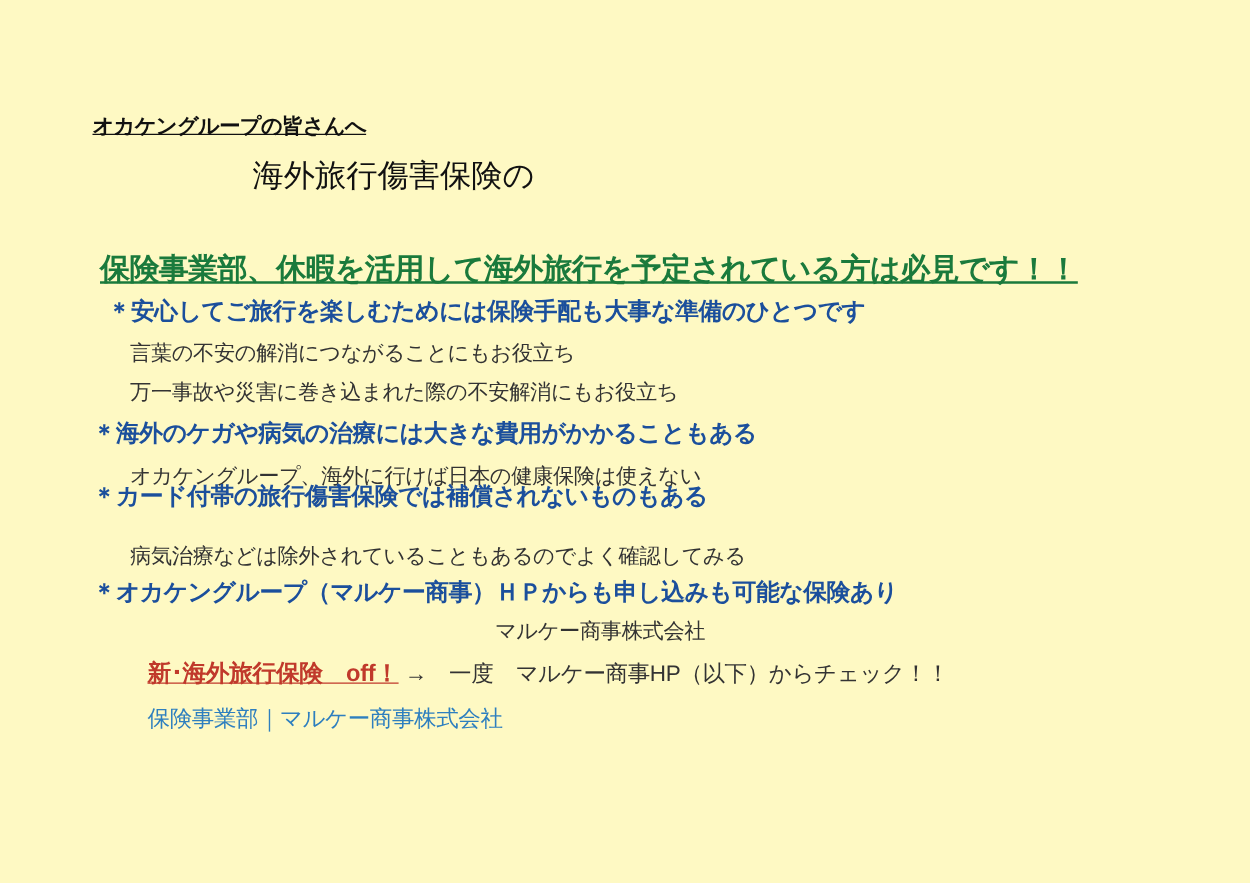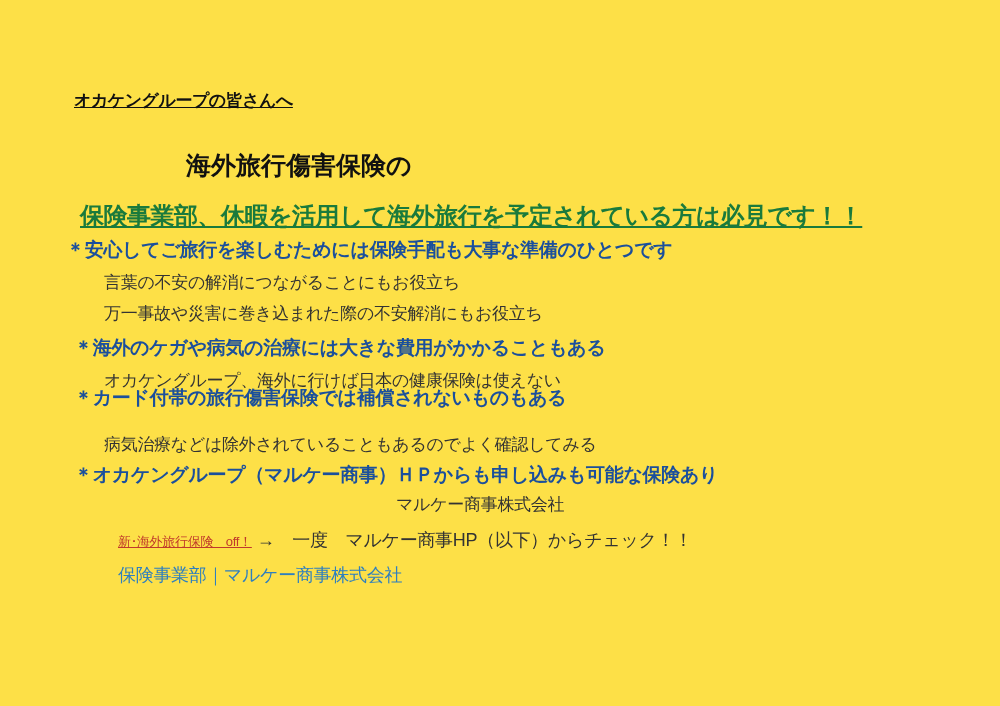--- a/index.html
+++ b/index.html
@@ -12,48 +12,47 @@
     height: 706px;
     font-family: "Liberation Sans", "DejaVu Sans", sans-serif;
     color: #111111;
     position: relative;
     overflow: hidden;
   }
   .page {
     position: relative;
     width: 1000px;
     height: 706px;
-    background: #fde047;
+    background: #fef9c3;
   }
 
   .ln {
     position: absolute;
     white-space: nowrap;
     line-height: 1.1;
   }
 
   
   .addressee {
     left: 74px;
     top: 92px;
     font-size: 17px;
     font-weight: bold;
     color: #111111;
     text-decoration: underline;
     letter-spacing: -0.5px;
   }
 
   .title1 {
-    left: 186px;
+    left: 202px;
     top: 128px;
     font-size: 25px;
-    font-weight: bold;
+    font-weight: normal;
     color: #111111;
     letter-spacing: 0px;
-    margin-top: 24px;
   }
 
   .title2 {
     left: 430px;
     top: 160px;
     font-size: 25px;
     font-weight: bold;
     color: #111111;
     letter-spacing: 1px;
   }
@@ -74,21 +73,21 @@
     color: #1b4f9c;
     letter-spacing: -0.3px;
   }
   .sub {
     font-size: 17px;
     font-weight: normal;
     color: #333333;
     letter-spacing: -0.3px;
   }
 
-  .b1 { left: 66px;  top: 240px; text-align: center; }
+  .b1 { left: 86px;  top: 240px; text-align: center; }
   .s1 { left: 104px; top: 274px; }
   .s2 { left: 104px; top: 305px; }
   .b2 { left: 74px;  top: 338px; }
   .s3 { left: 104px; top: 372px; }
   .b3 { left: 74px;  top: 388px; }
   .s4 { left: 104px; top: 436px; }
   .b4 { left: 74px;  top: 465px; }
 
   .center-note {
     left: 396px;
@@ -100,23 +99,23 @@
 
   .cta-row {
     left: 118px;
     top: 530px;
     font-size: 19px;
     color: #333333;
     letter-spacing: -0.3px;
   }
   .cta-red {
     color: #c0392b;
-    font-weight: normal;
+    font-weight: bold;
     text-decoration: underline;
-    font-size: 13px;
+    font-size: 19px;
   }
   .cta-rest {
     color: #333333;
     font-size: 18px;
     font-weight: normal;
     text-align: center;
   }
 
   .footer-link {
     left: 118px;

